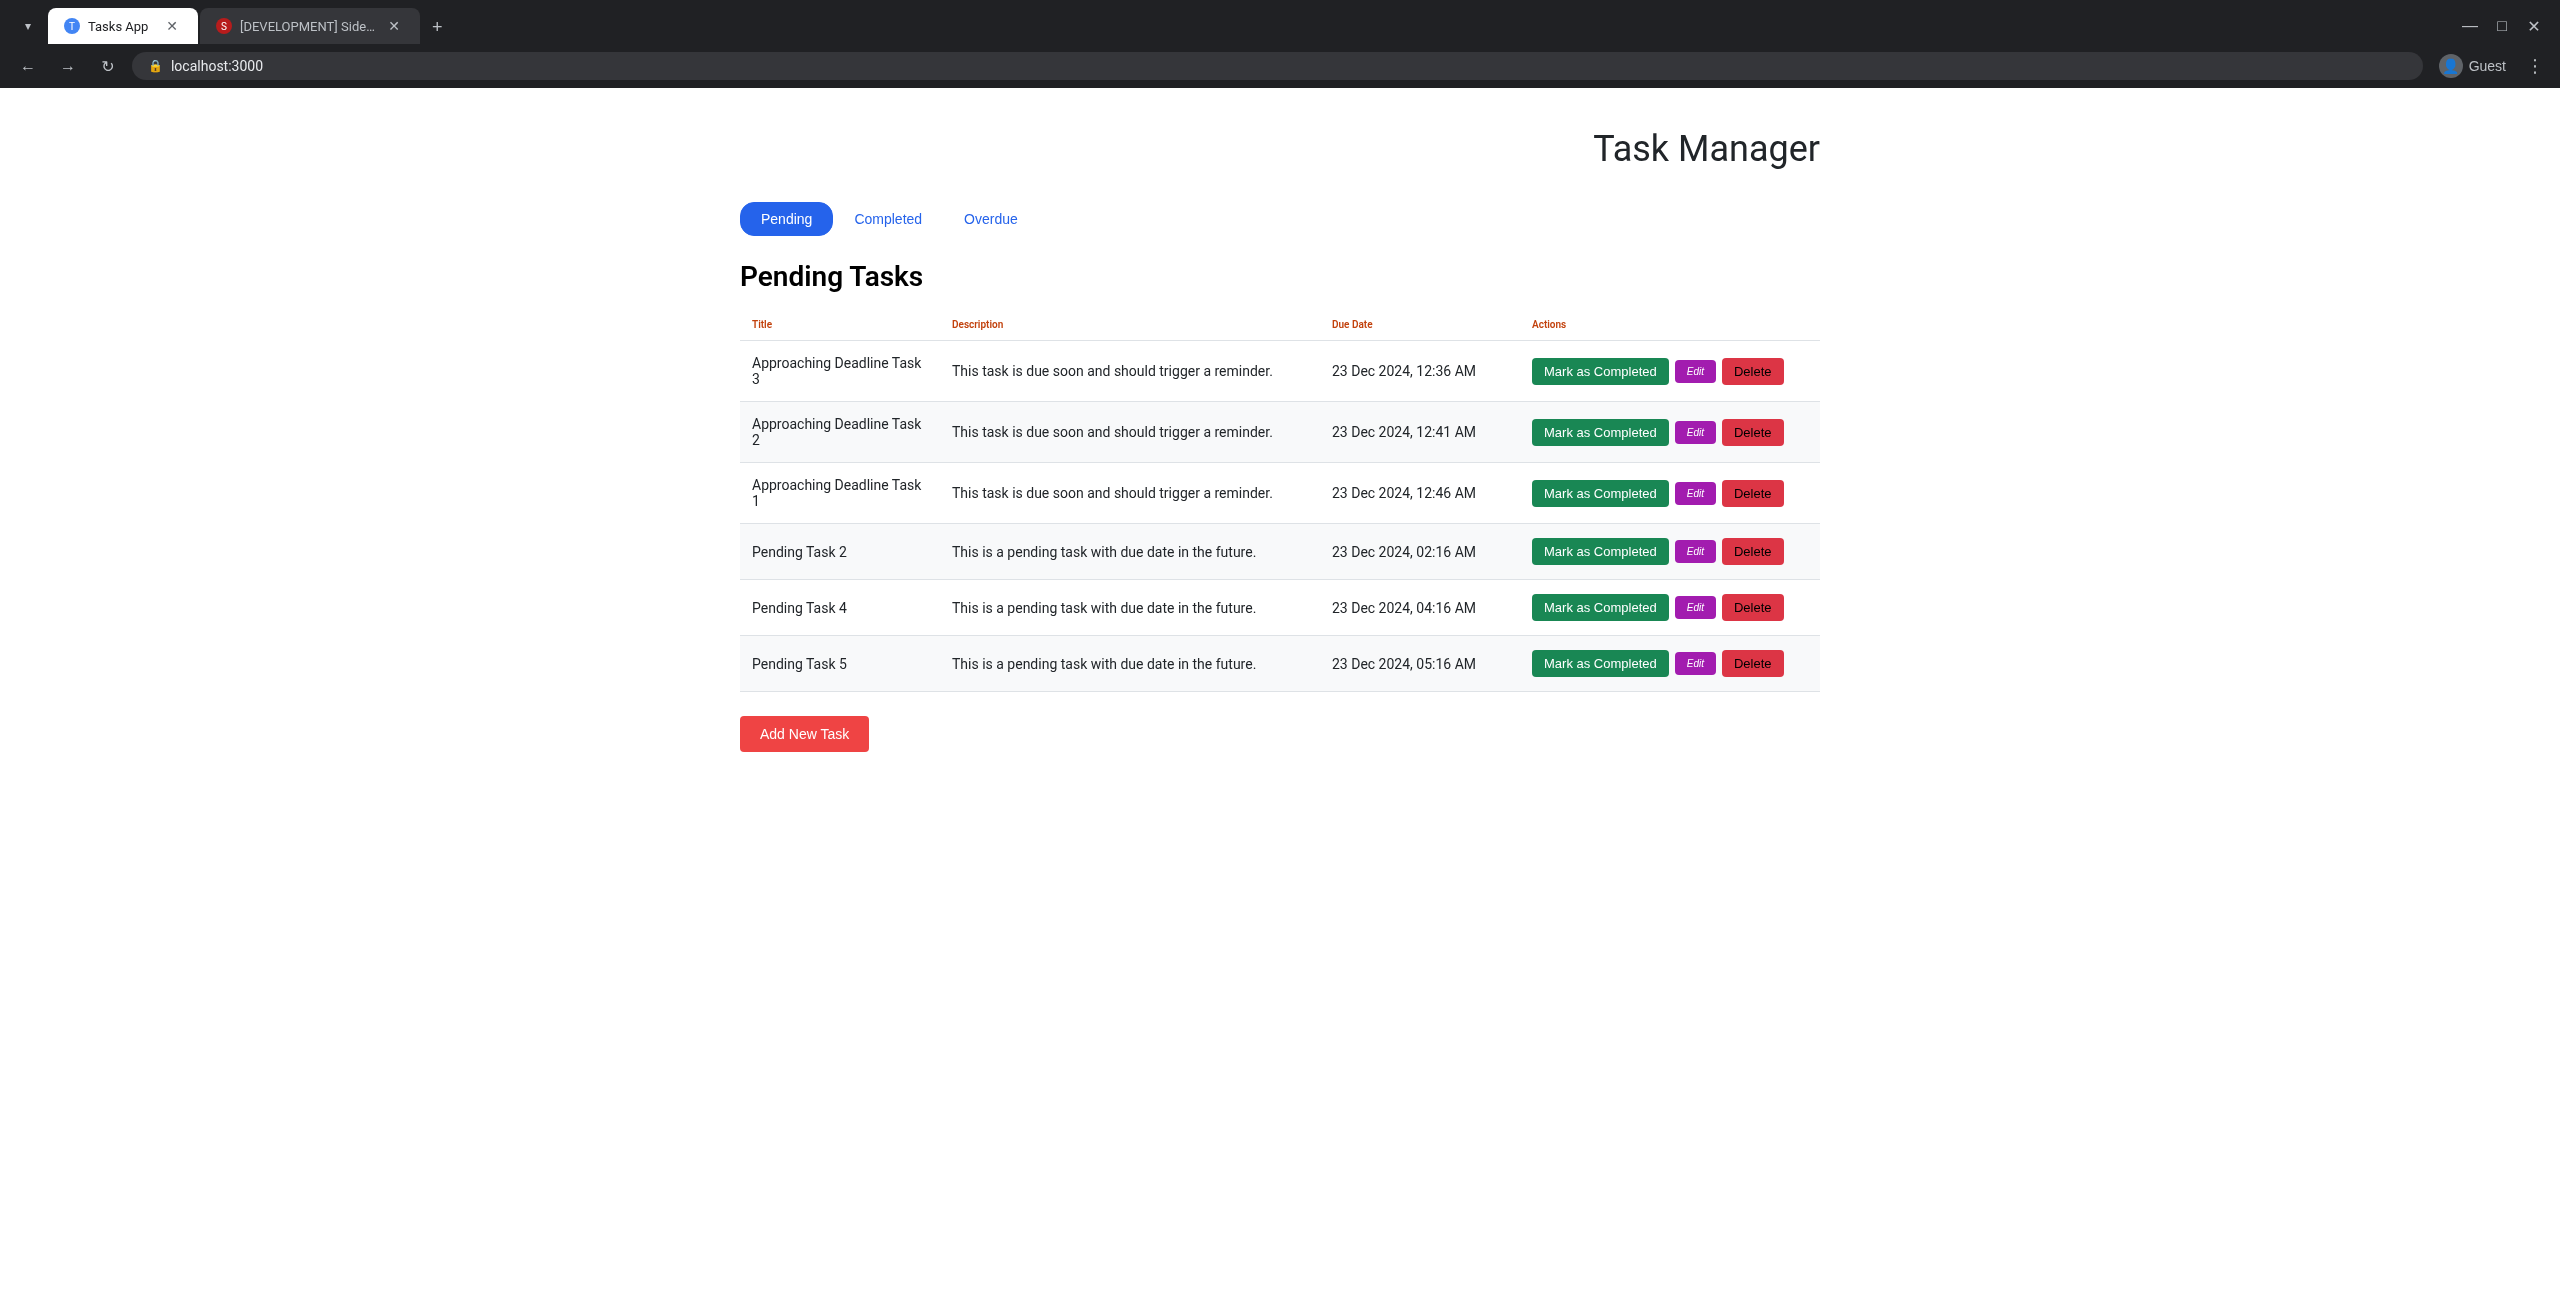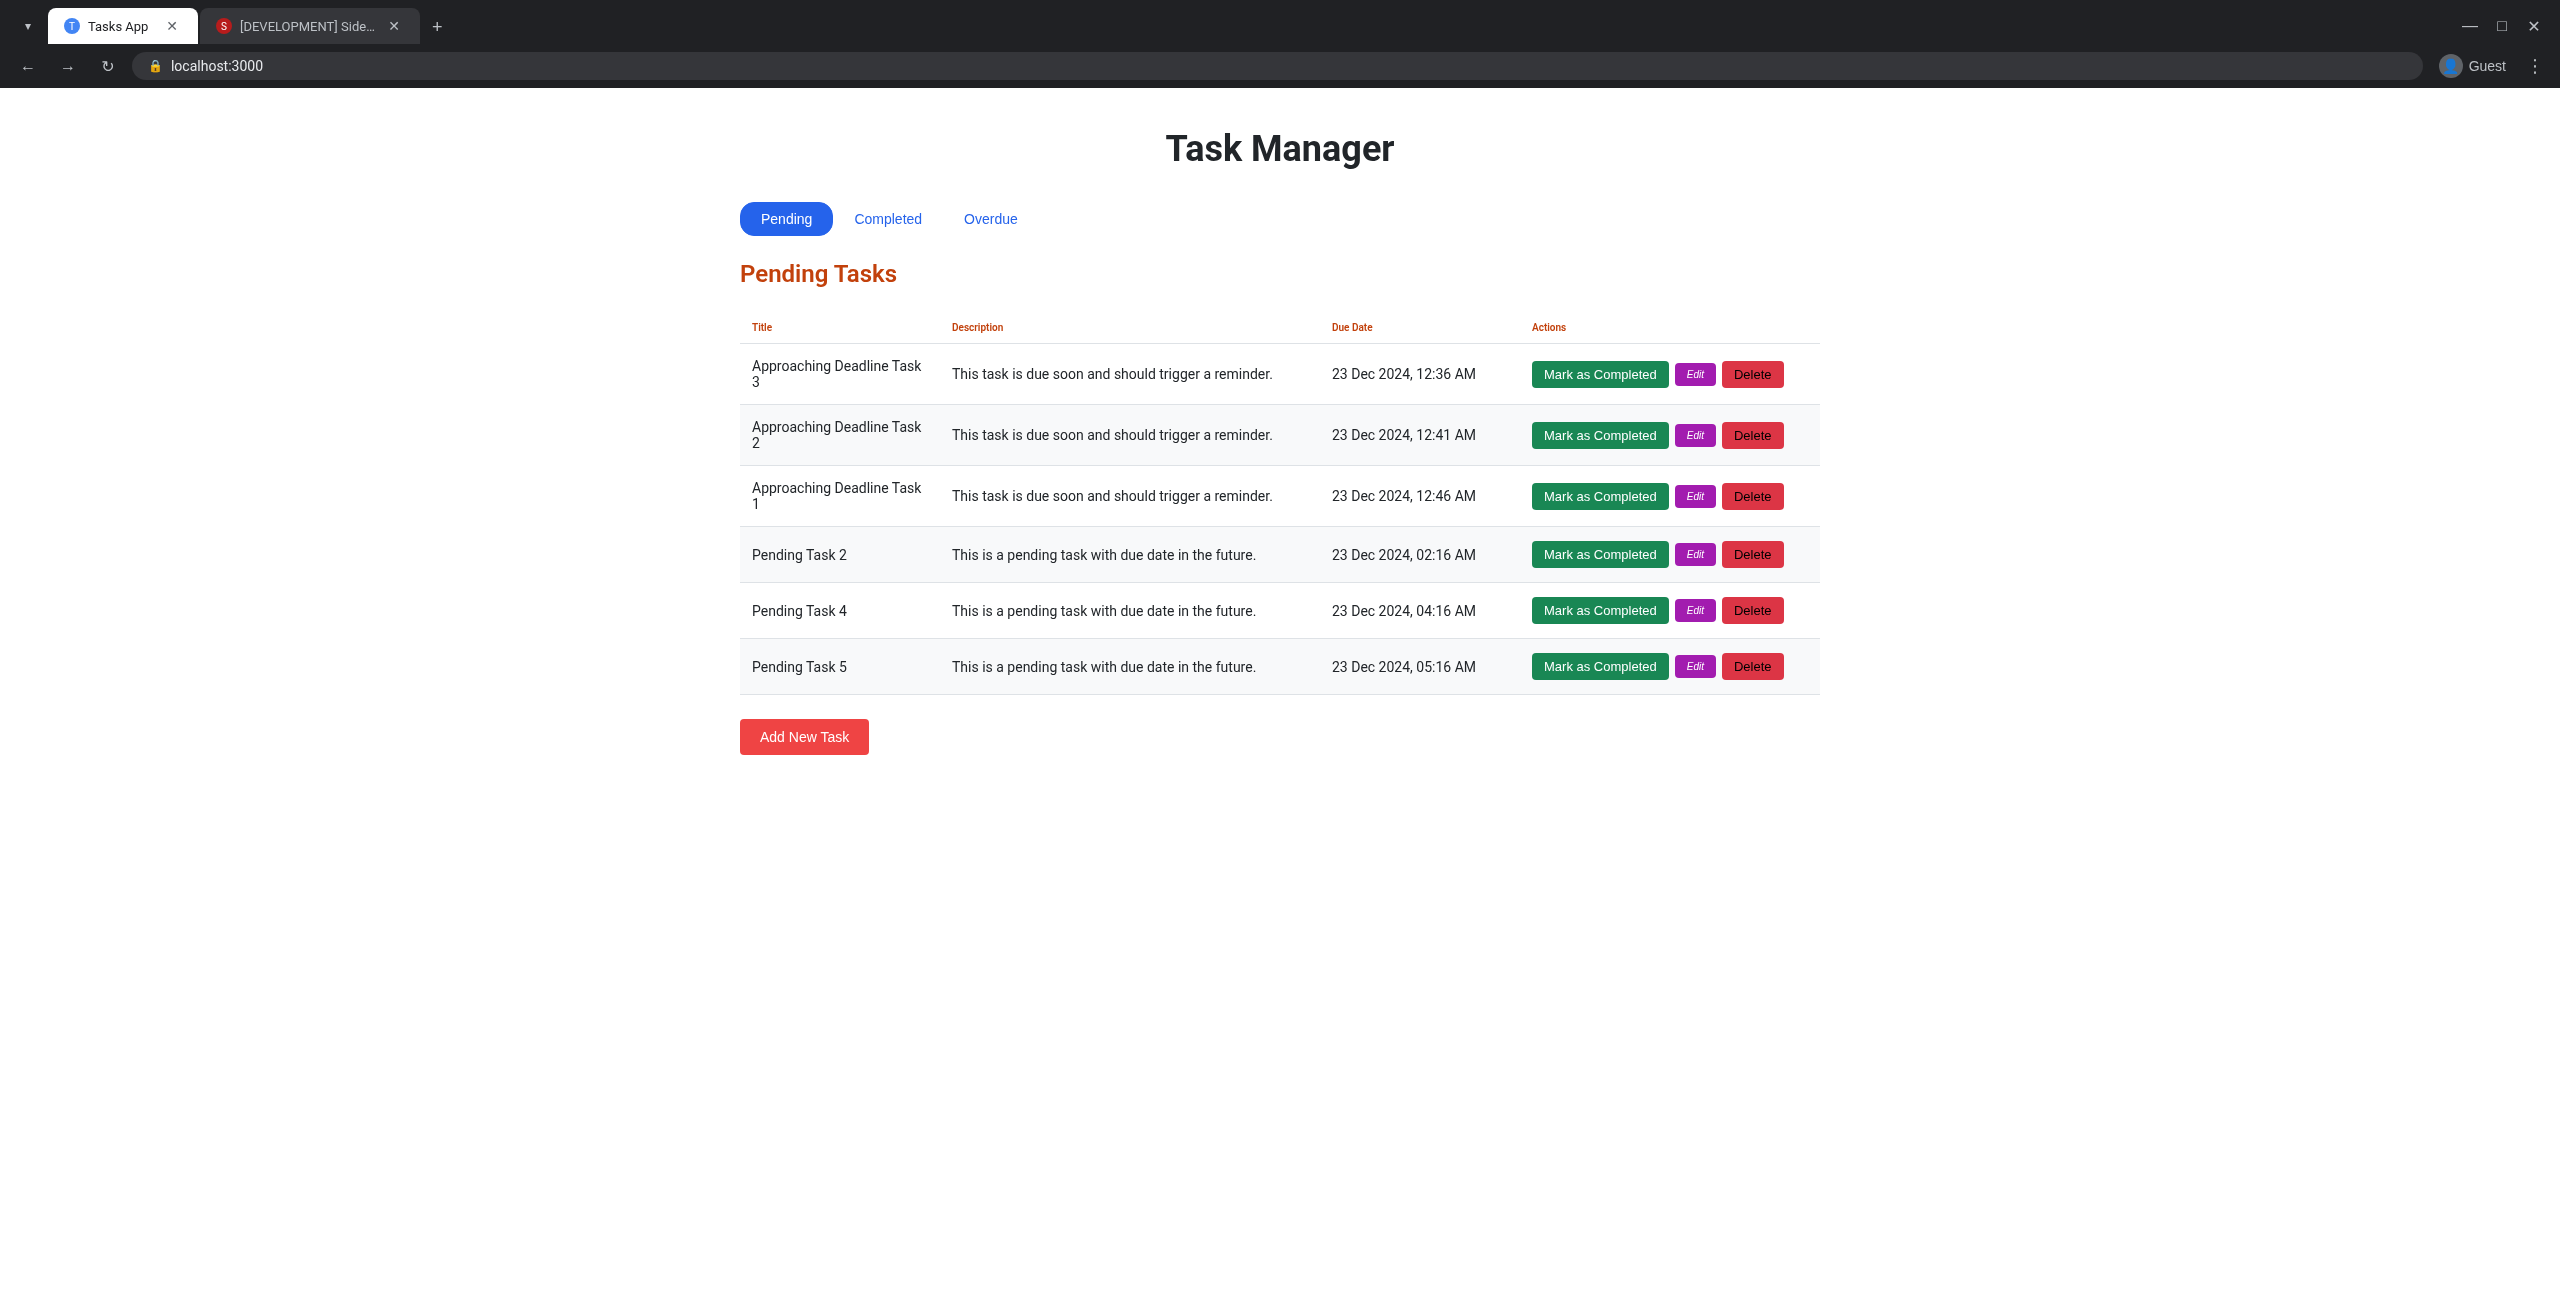--- a/index.html
+++ b/index.html
@@ -214,22 +214,22 @@
 
     
     .page-content {
       max-width: 1200px;
       margin: 0 auto;
       padding: 40px 60px;
     }
 
     .page-title {
       font-size: 36px;
-      font-weight: 700;
-      text-align: center;
+      font-weight: 400;
+      text-align: right;
       margin-bottom: 32px;
       color: #212529;
     }
 
     .tabs-nav {
       display: flex;
       gap: 0;
       margin-bottom: 24px;
     }
 
@@ -249,24 +249,24 @@
       border-color: #2563eb;
     }
 
     .tab-btn.inactive {
       background: transparent;
       color: #2563eb;
       border-color: transparent;
     }
 
     .section-title {
-      font-size: 24px;
+      font-size: 28px;
       font-weight: 600;
-      margin-bottom: 24px;
-      color: #c2410c;
+      margin-bottom: 16px;
+      color: #000000;
     }
 
     .tasks-table {
       width: 100%;
       border-collapse: collapse;
     }
 
     .tasks-table th {
       text-align: left;
       padding: 10px 12px;

